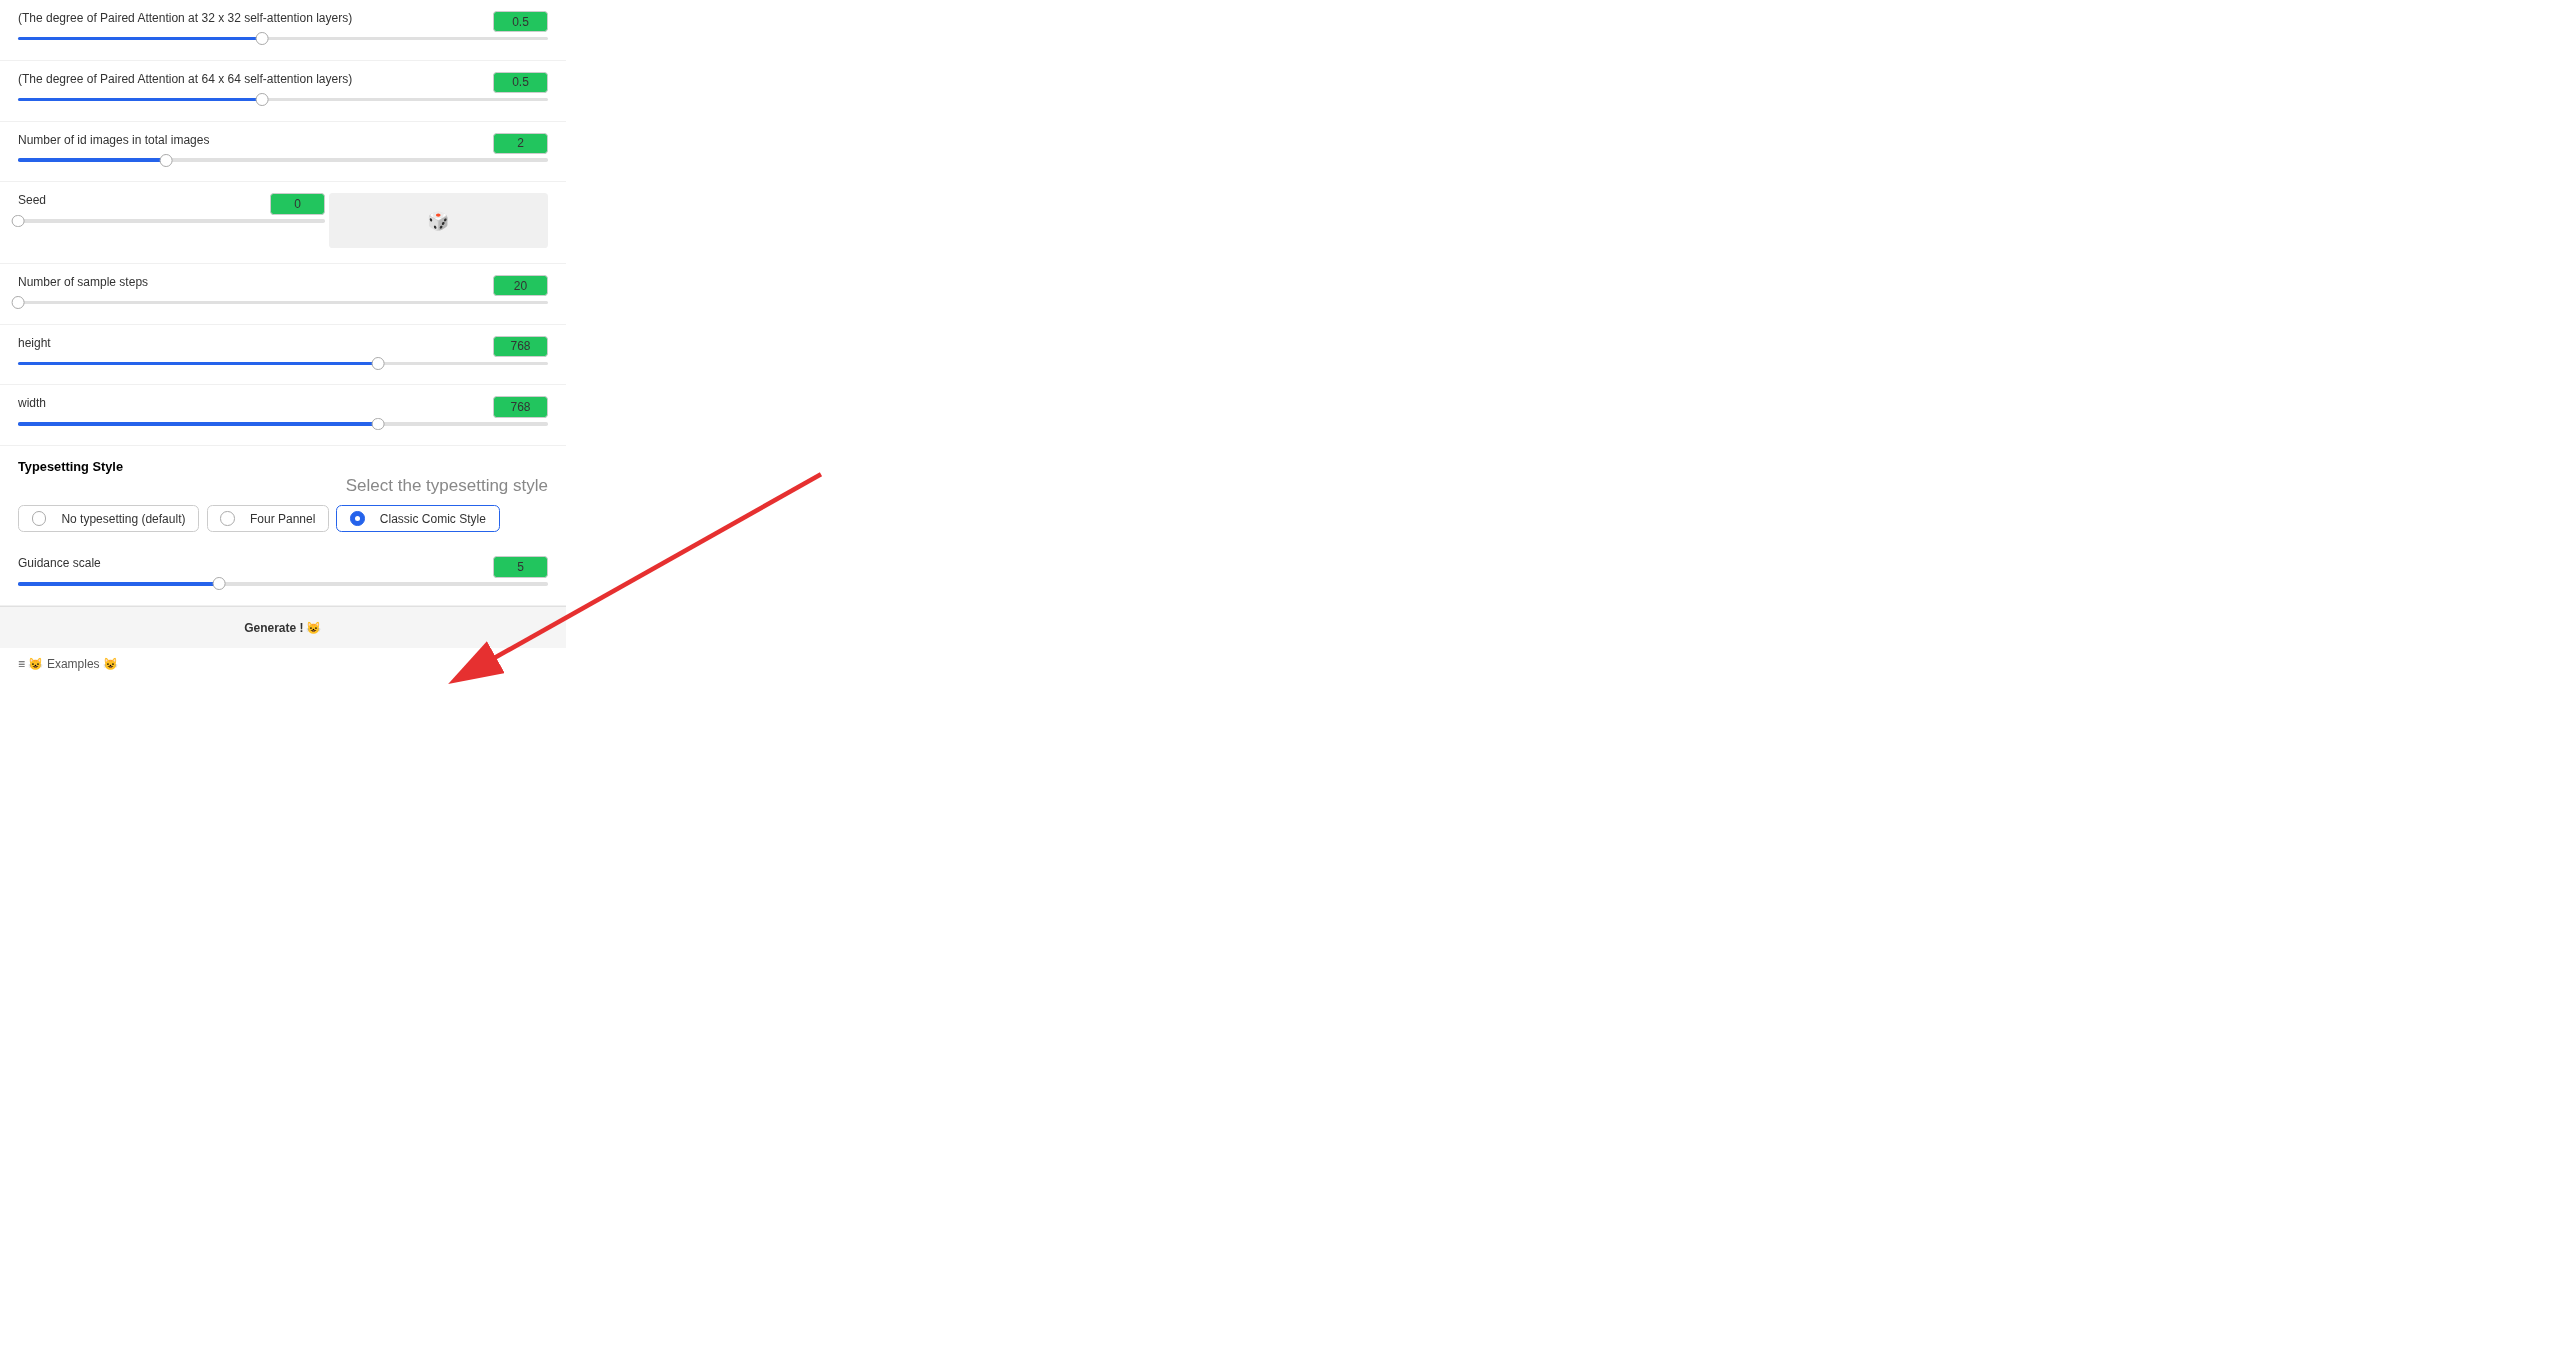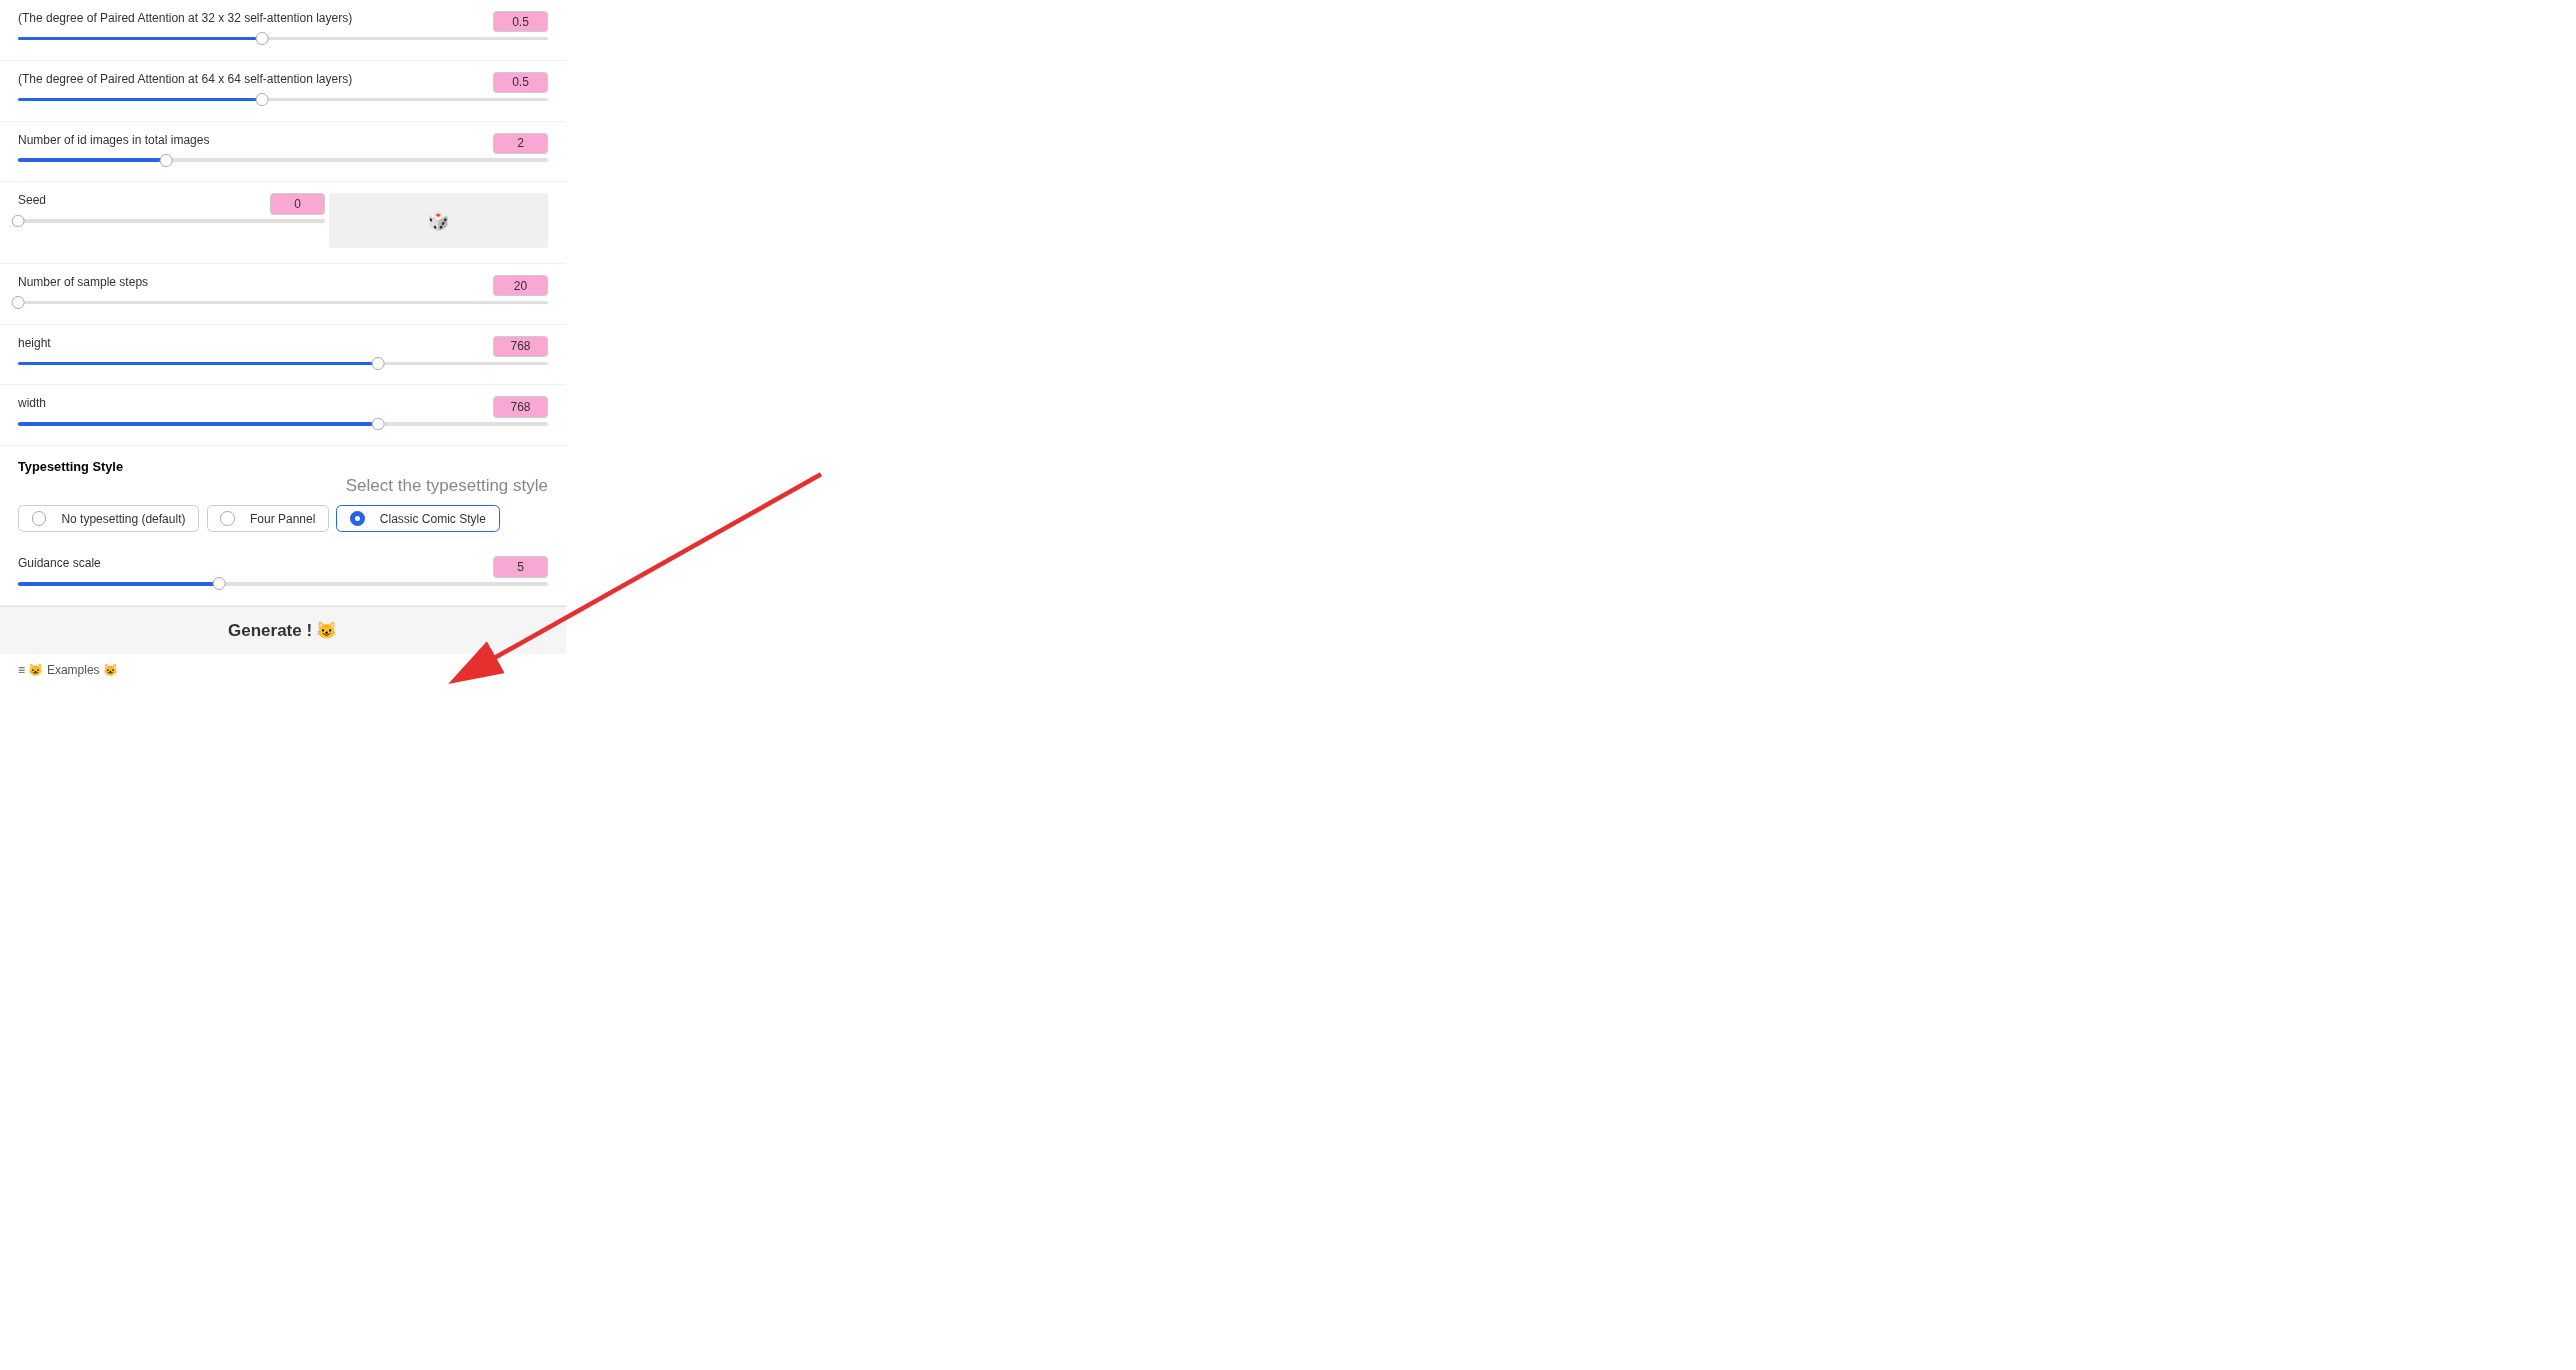--- a/index.html
+++ b/index.html
@@ -34,21 +34,21 @@
     }
     .param-row .label { flex: 1; font-size: 12px; color: #333; }
     .value-box {
       width: 55px;
       text-align: center;
       border: 0.9px solid #ccc;
       border-radius: 3.6px;
       padding: 2.7px 5.5px;
       font-size: 12px;
       color: #333;
-      background: #f9a8d4;
+      background: #22c55e;
     }
     .slider-container {
       margin: 3.6px 0 7.3px 0;
       position: relative;
       height: 5.5px;
     }
     .slider-track {
       width: 100%;
       height: 3.6px;
       background: #e0e0e0;
@@ -135,21 +135,21 @@
       background: #fff;
       border-radius: 50%;
     }
     .generate-bar {
       background: #f5f5f5;
       border-top: 0.9px solid #e0e0e0;
       padding: 12.8px 18px;
       text-align: center;
     }
     .generate-btn {
-      font-size: 17px;
+      font-size: 12px;
       font-weight: 700;
       color: #333;
       background: none;
       border: none;
       cursor: pointer;
     }
     .examples-row {
       padding: 9px 18px;
       font-size: 12px;
       color: #555;

